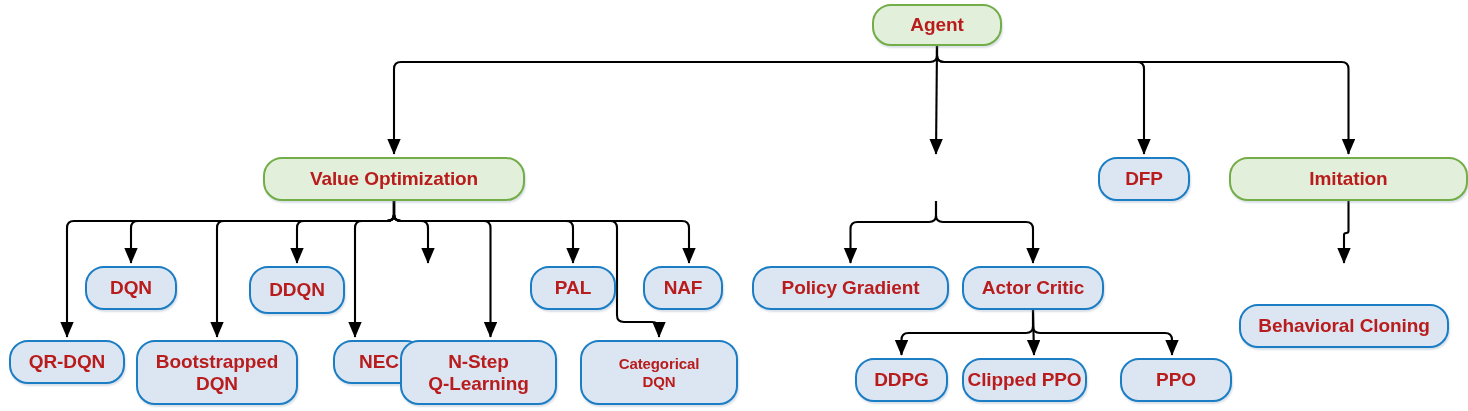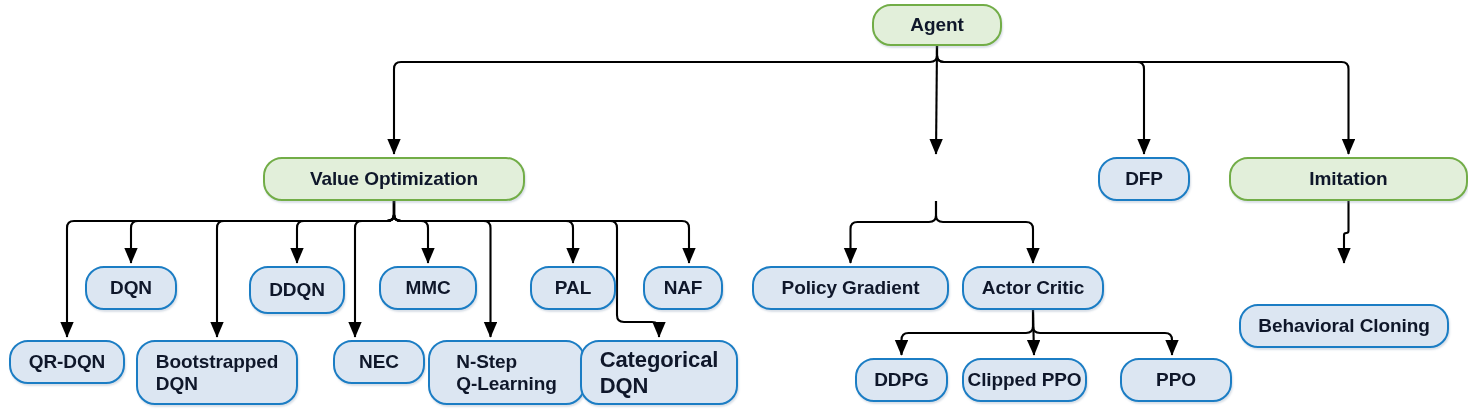--- a/index.html
+++ b/index.html
@@ -22,23 +22,24 @@
     width: 1468px;
     height: 411px;
     pointer-events: none;
   }
   .node {
     position: absolute;
     box-sizing: border-box;
     display: flex;
     align-items: center;
     justify-content: center;
+    text-align: center;
     border-radius: 19px;
     font-weight: bold;
-    color: #0f172a;
+    color: #b91c1c;
     line-height: 1.15;
     letter-spacing: -0.1px;
     z-index: 2;
     box-shadow: 1px 2px 2px rgba(120,140,170,0.28);
   }
   .node.green {
     background: #e2efda;
     border: 2.5px solid #72ad47;
   }
   .node.blue {
@@ -91,23 +92,20 @@
     </div>
     <div class="node blue" style="left: 1098px; top: 157px; width: 92px; height: 44px; font-size: 19px;">
       <span class="lbl">DFP</span>
     </div>
     <div class="node blue" style="left: 85px; top: 266px; width: 92px; height: 44px; font-size: 19px;">
       <span class="lbl">DQN</span>
     </div>
     <div class="node blue" style="left: 249px; top: 266px; width: 96px; height: 48px; font-size: 19px;">
       <span class="lbl">DDQN</span>
     </div>
-    <div class="node blue" style="left: 379px; top: 266px; width: 98px; height: 44px; font-size: 19px;">
-      <span class="lbl">MMC</span>
-    </div>
     <div class="node blue" style="left: 530px; top: 266px; width: 86px; height: 44px; font-size: 19px;">
       <span class="lbl">PAL</span>
     </div>
     <div class="node blue" style="left: 643px; top: 266px; width: 80px; height: 44px; font-size: 19px;">
       <span class="lbl">NAF</span>
     </div>
     <div class="node blue" style="left: 752px; top: 266px; width: 197px; height: 44px; font-size: 19px;">
       <span class="lbl">Policy Gradient</span>
     </div>
     <div class="node blue" style="left: 962px; top: 266px; width: 142px; height: 44px; font-size: 19px;">
@@ -119,25 +117,25 @@
     <div class="node blue" style="left: 9px; top: 340px; width: 116px; height: 44px; font-size: 19px;">
       <span class="lbl">QR-DQN</span>
     </div>
     <div class="node blue" style="left: 136px; top: 340px; width: 162px; height: 65px; font-size: 19px;">
       <span class="lbl">Bootstrapped
 DQN</span>
     </div>
     <div class="node blue" style="left: 309px; top: 340px; width: 92px; height: 44px; font-size: 19px; margin-left: 24px;">
       <span class="lbl">NEC</span>
     </div>
-    <div class="node blue" style="left: 428px; top: 340px; width: 157px; height: 65px; font-size: 19px;">
+    <div class="node blue" style="left: 400px; top: 340px; width: 157px; height: 65px; font-size: 19px;">
       <span class="lbl">N-Step
 Q-Learning</span>
     </div>
-    <div class="node blue" style="left: 580px; top: 340px; width: 158px; height: 65px; font-size: 22px;">
+    <div class="node blue" style="left: 580px; top: 340px; width: 158px; height: 65px; font-size: 15px;">
       <span class="lbl">Categorical
 DQN</span>
     </div>
     <div class="node blue" style="left: 855px; top: 358px; width: 93px; height: 44px; font-size: 19px;">
       <span class="lbl">DDPG</span>
     </div>
     <div class="node blue" style="left: 962px; top: 358px; width: 125px; height: 44px; font-size: 19px;">
       <span class="lbl">Clipped PPO</span>
     </div>
     <div class="node blue" style="left: 1120px; top: 358px; width: 112px; height: 44px; font-size: 19px;">

